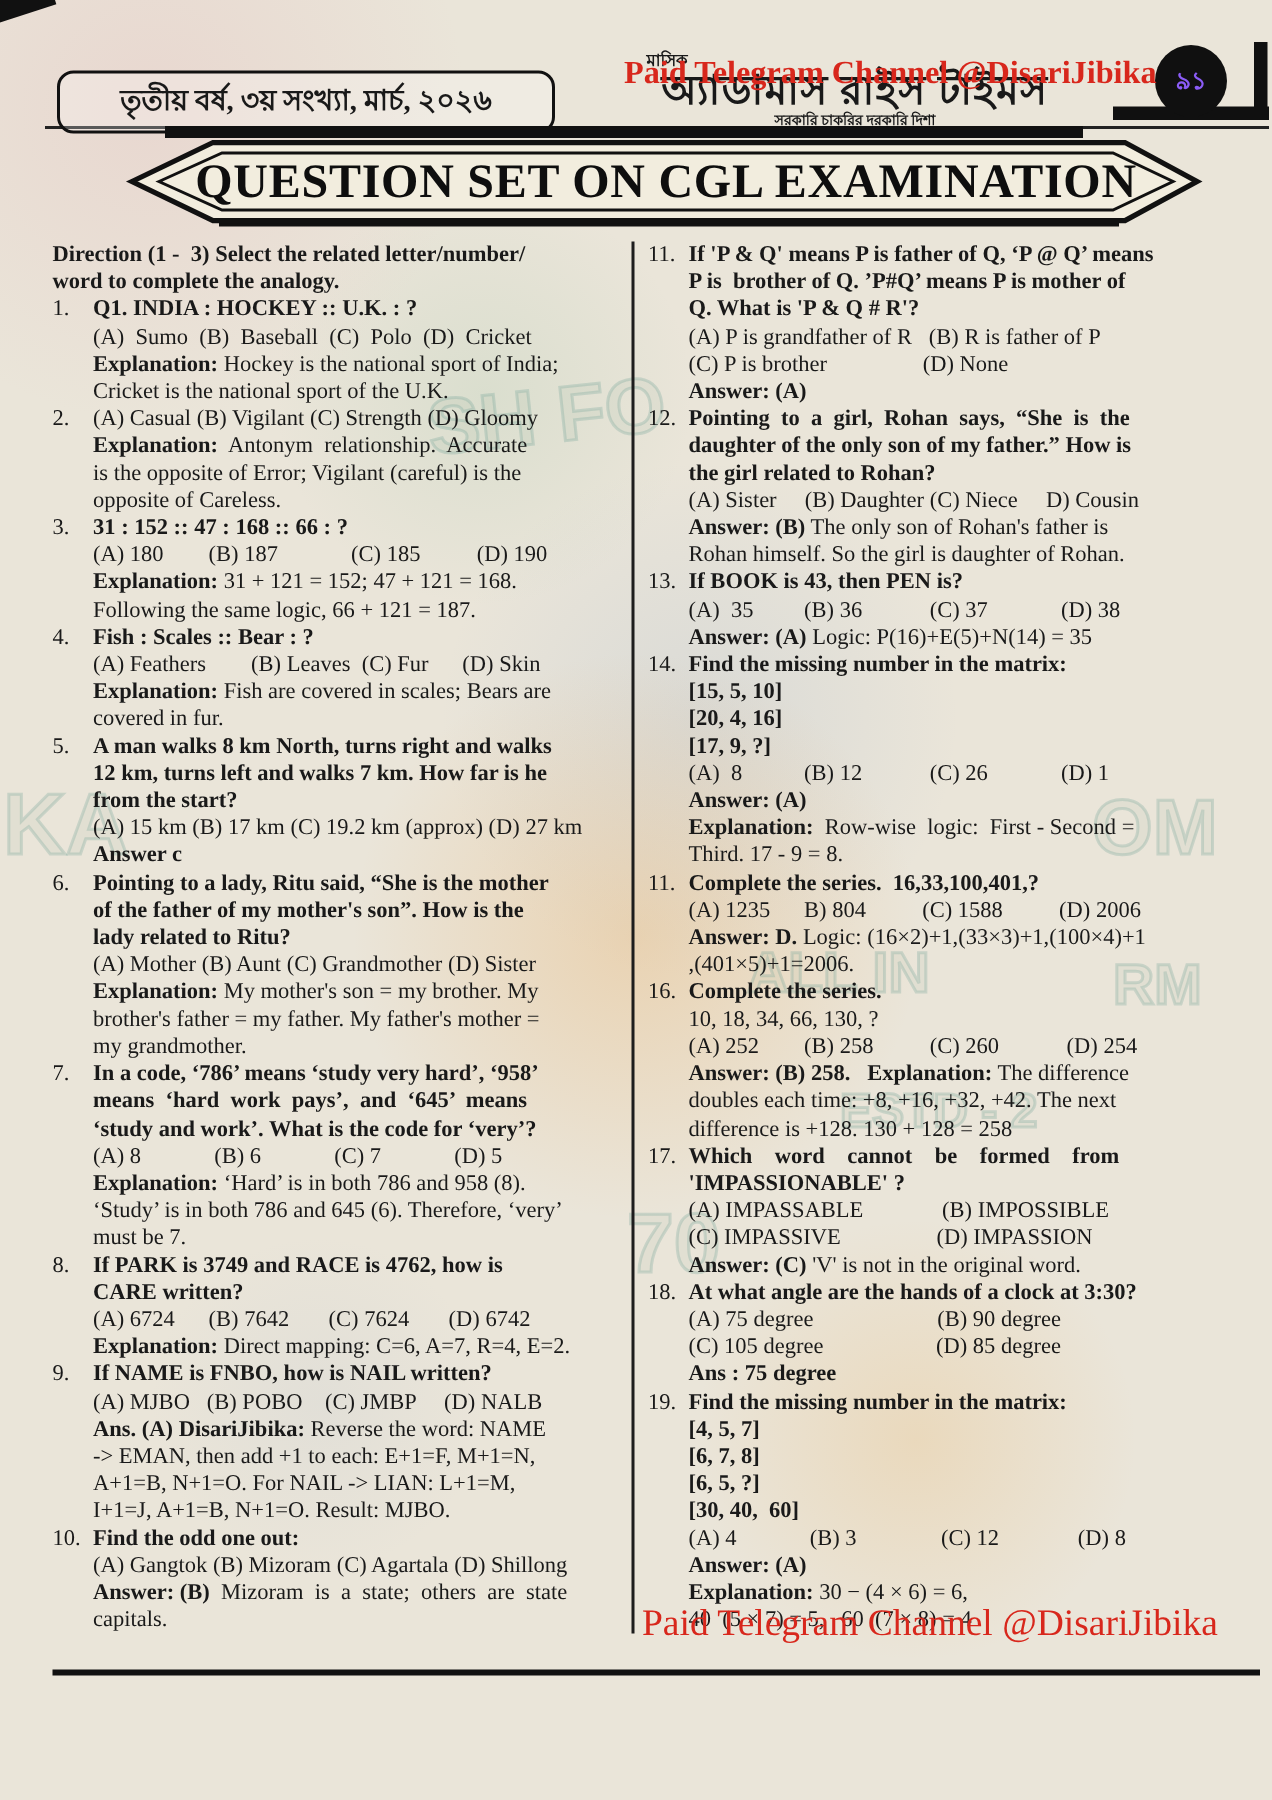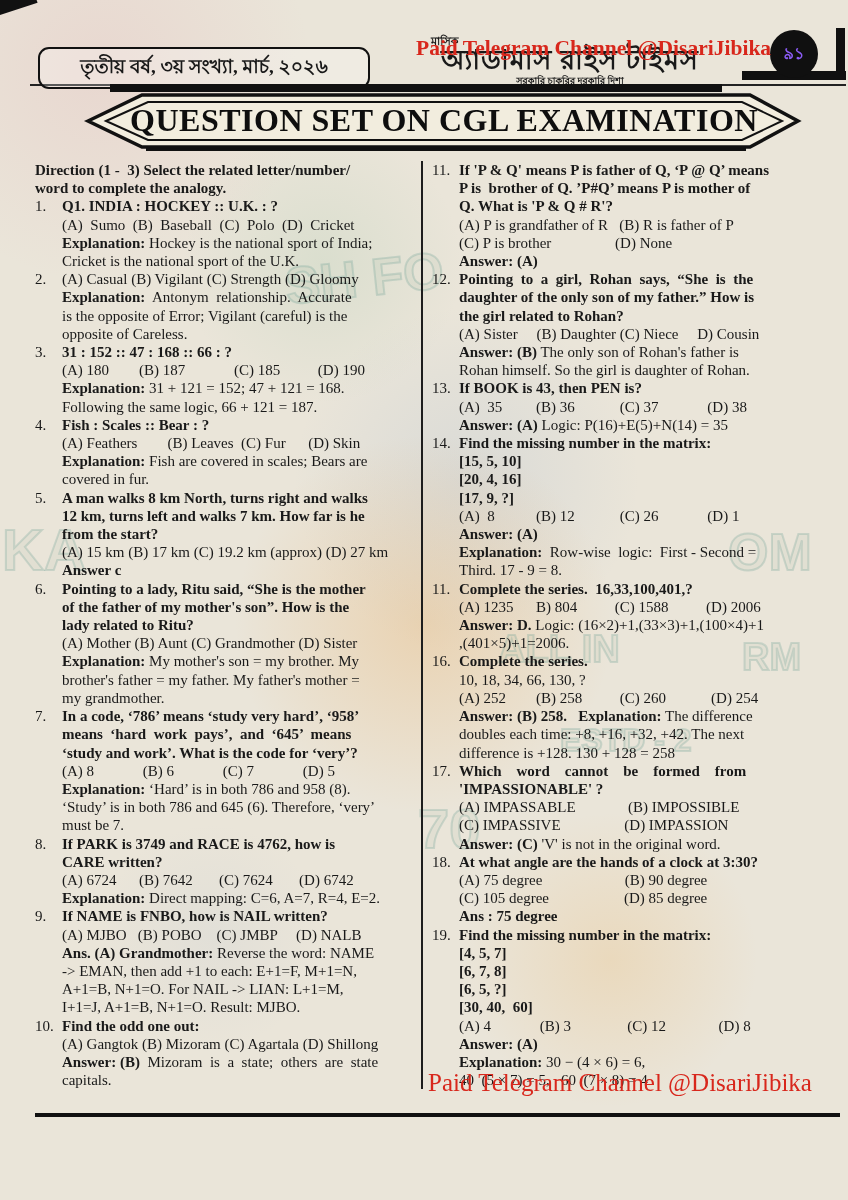--- a/index.html
+++ b/index.html
@@ -182,21 +182,21 @@
             <div class="line"><span class="b">CARE written?</span></div>
             <div class="line"><span>(A) 6724      (B) 7642       (C) 7624       (D) 6742</span></div>
             <div class="line"><span class="b">Explanation:</span><span> Direct mapping: C=6, A=7, R=4, E=2.</span></div>
           </div>
         </div>
         <div class="q">
           <span class="qnum">9.</span>
           <div class="qbody">
             <div class="line"><span class="b">If NAME is FNBO, how is NAIL written?</span></div>
             <div class="line"><span>(A) MJBO   (B) POBO    (C) JMBP     (D) NALB</span></div>
-            <div class="line"><span class="b">Ans. (A) Grandmother:</span><span> Reverse the word: NAME</span></div>
+            <div class="line"><span class="b">Ans. (A) DisariJibika:</span><span> Reverse the word: NAME</span></div>
             <div class="line"><span>-&gt; EMAN, then add +1 to each: E+1=F, M+1=N,</span></div>
             <div class="line"><span>A+1=B, N+1=O. For NAIL -&gt; LIAN: L+1=M,</span></div>
             <div class="line"><span>I+1=J, A+1=B, N+1=O. Result: MJBO.</span></div>
           </div>
         </div>
         <div class="q">
           <span class="qnum">10.</span>
           <div class="qbody">
             <div class="line"><span class="b">Find the odd one out:</span></div>
             <div class="line"><span>(A) Gangtok (B) Mizoram (C) Agartala (D) Shillong</span></div>

